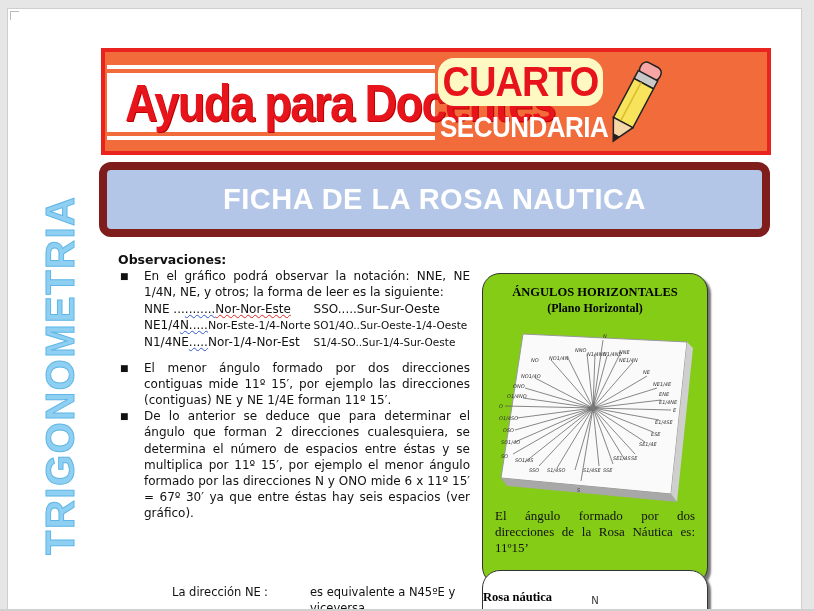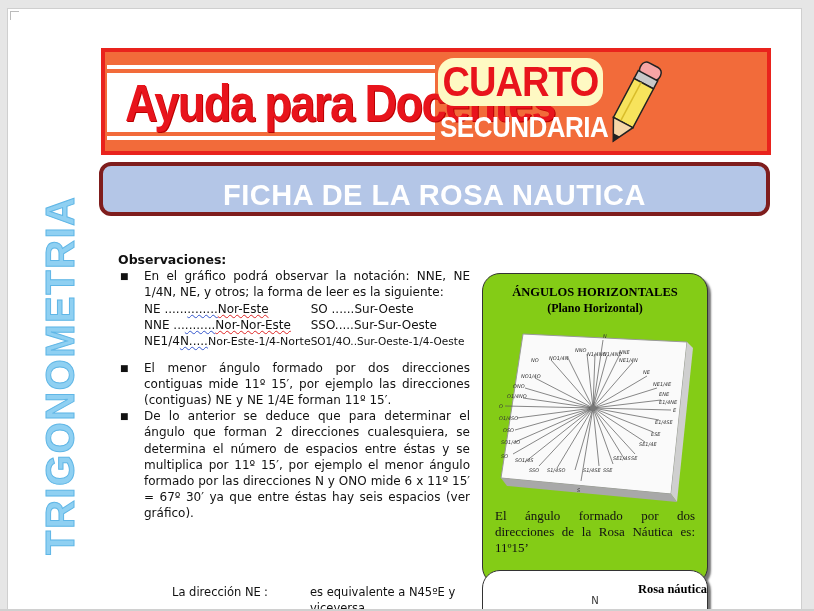--- a/index.html
+++ b/index.html
@@ -61,22 +61,22 @@
     text-align: center; color: #ffffff;
     font-family: "Liberation Sans", sans-serif; font-weight: bold;
     font-size: 26px; line-height: 34px; letter-spacing: -0.5px;
     transform: scaleY(1.15);
   }
   .pencil {
     position: absolute; left: 498px; top: 4px; width: 60px; height: 96px;
   }
   
   .title-box {
-    position: absolute; left: 99px; top: 162px; width: 671px; height: 54px;
-    background: #b4c6e7; border: 4px solid #7f1d1d; border-radius: 12px;
+    position: absolute; left: 99px; top: 162px; width: 671px; height: 75px;
+    background: #b4c6e7; border: 8px solid #7f1d1d; border-radius: 12px;
     box-sizing: border-box;
   }
   .title-text {
     position: absolute; left: 0; right: 0; top: 0; bottom: 0;
     text-align: center; color: #ffffff;
     font-family: "Liberation Sans", sans-serif; font-weight: bold;
     font-size: 29px; line-height: 59px; letter-spacing: 0.5px;
   }
   
   .vertical-label {
@@ -134,21 +134,21 @@
     position: absolute; left: 12px; right: 12px; top: 234px;
     font-family: "Liberation Serif", serif; font-size: 13px; line-height: 16px;
     text-align: justify; color: #111;
   }
   .side-box-2 {
     position: absolute; left: 482px; top: 570px; width: 226px; height: 80px;
     background: #fff; border: 1.5px solid #333; border-radius: 18px;
     box-shadow: 3px 3px 2px #777; box-sizing: border-box;
   }
   .side2-title {
-    position: absolute; left: 0; right: 0; top: 10px; text-align: right;
+    position: absolute; left: 0; right: 0; top: 18px; text-align: left;
     font-family: "Liberation Serif", serif; font-weight: bold; font-size: 12.5px; line-height: 16px;
   }
   .side2-n {
     position: absolute; left: 0; right: 0; top: 24px; text-align: center;
     font-family: "DejaVu Sans", sans-serif; font-size: 10px; line-height: 12px; color: #333;
   }
   .bottom-bar {
     position: absolute; left: 0; top: 609px; width: 814px; height: 2px; background: #d0d0d0;
   }
 </style>
@@ -189,37 +189,37 @@
 <div class="vertical-label">TRIGONOMETRIA</div>
 
 <div class="content">
   <p class="obs-heading">Observaciones:</p>
 
   <div class="bullet-item">
     <span class="bullet-mark">■</span>
     <span>En el gráfico podrá observar la notación: NNE, NE 1/4N, NE, y otros; la forma de leer es la siguiente:</span>
     <table class="notation-table">
       <tbody>
-          <tr>
-        <td style="width:50%">
-          <span>NE</span><span> ......</span><span class="squiggle">........</span><span class="squiggle-red">Nor-Este</span>
-        </td>
-        <td>SO ......Sur-Oeste</td>
-      </tr>
       <tr>
         <td>
           <span>NNE</span><span> ...</span><span class="squiggle">........</span><span class="squiggle-red">Nor-Nor-Este</span>
         </td>
         <td>SSO.....Sur-Sur-Oeste</td>
       </tr>
       <tr>
         <td>
           <span>NE1/4</span><span class="squiggle">N.....</span><span style="font-size:11px">Nor-Este-1/4-Norte</span>
         </td>
         <td class="small">SO1/4O..Sur-Oeste-1/4-Oeste</td>
+      </tr>
+      <tr>
+        <td>
+          <span>N1/4NE</span><span class="squiggle">.....</span><span>Nor-1/4-Nor-Est</span>
+        </td>
+        <td class="small">S1/4-SO..Sur-1/4-Sur-Oeste</td>
       </tr>
     </tbody>
       </table>
   </div>
 
   <div class="bullet-item" style="margin-top:10px">
     <span class="bullet-mark">■</span>
     <span>El menor ángulo formado por dos direcciones contiguas mide 11º 15′, por ejemplo las direcciones (contiguas) NE y NE 1/4E forman 11º 15′.</span>
   </div>
 

